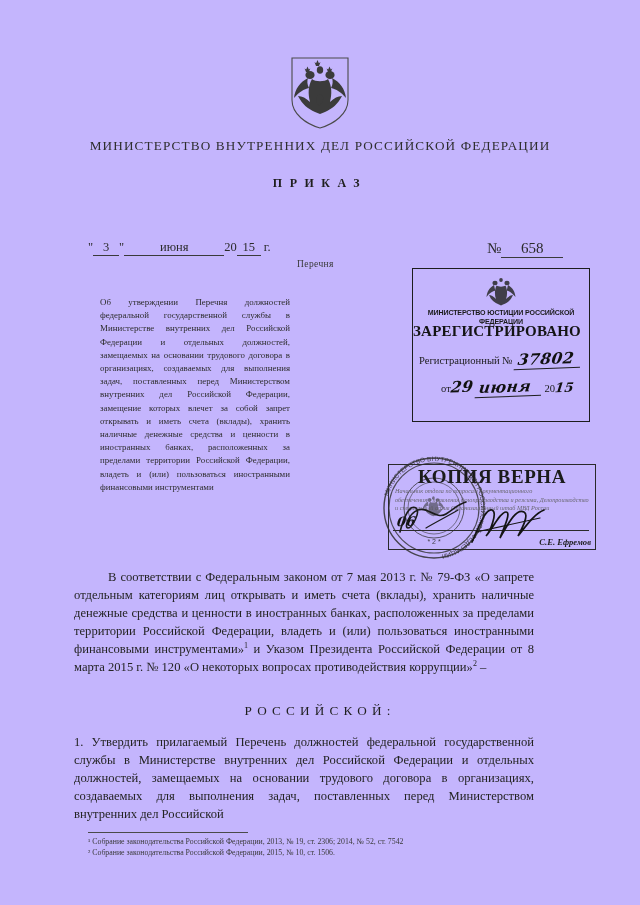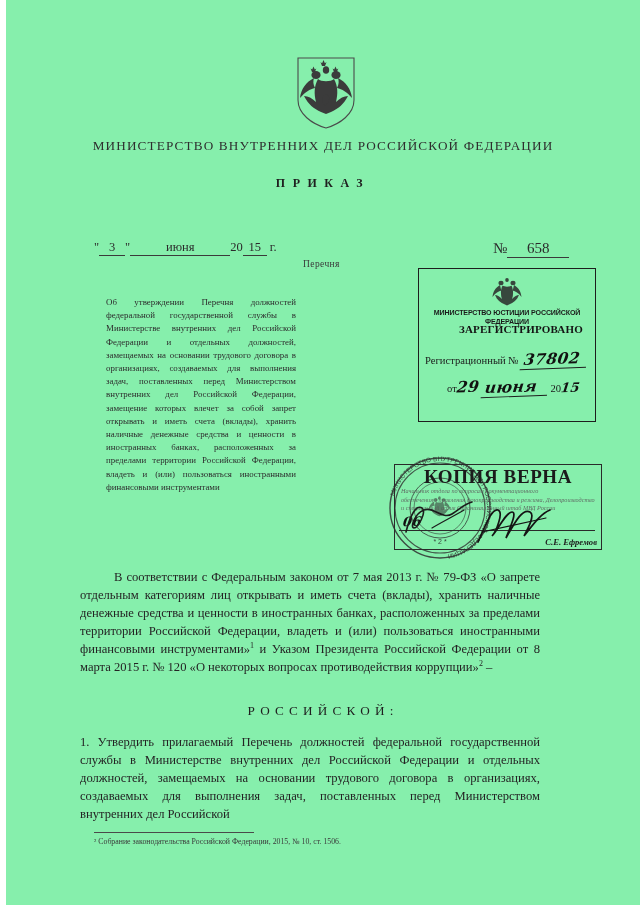--- a/index.html
+++ b/index.html
@@ -12,22 +12,21 @@
     height: 905px;
     position: relative;
     overflow: hidden;
     font-family: "Liberation Serif", "DejaVu Serif", serif;
     color: #2b2b2b;
   }
 
   .page {
     position: absolute;
     inset: 0;
-    background: #86efac;
-    margin-left: 6px;
+    background: #c4b5fd;
   }
 
   
   .emblem {
     position: absolute;
     left: 288px;
     top: 56px;
     width: 64px;
     height: 74px;
   }
@@ -136,22 +135,22 @@
     font-weight: bold;
     letter-spacing: -.15px;
     color: #1a1a1a;
     font-family: "Liberation Sans", sans-serif;
     transform: scaleY(1.12);
   }
   .reg-title {
     position: absolute;
     top: 54px;
     left: 0; right: 12px;
-    text-align: right;
-    font-size: 11px;
+    text-align: left;
+    font-size: 15px;
     font-weight: bold;
     letter-spacing: .2px;
     color: #141414;
     font-family: "Liberation Serif", serif;
   }
   .reg-numrow {
     position: absolute;
     top: 80px;
     left: 6px;
     right: 4px;
@@ -444,16 +443,17 @@
   <div class="body-p" id="p-osnovanie">
     <span class="indent"></span><span>В соответствии с Федеральным законом от 7 мая 2013 г. № 79-ФЗ «О запрете отдельным категориям лиц открывать и иметь счета (вклады), хранить наличные денежные средства и ценности в иностранных банках, расположенных за пределами территории Российской Федерации, владеть и (или) пользоваться иностранными финансовыми инструментами»</span><sup class="fn">1</sup><span> и Указом Президента Российской Федерации от 8 марта 2015 г. № 120 «О некоторых вопросах противодействия коррупции»</span><sup class="fn">2</sup><span> –</span>
   </div>
 
   <div class="command-word">РОССИЙСКОЙ:</div>
 
   <div class="body-p" id="p-item1">1. Утвердить прилагаемый Перечень должностей федеральной государственной службы в Министерстве внутренних дел Российской Федерации и отдельных должностей, замещаемых на основании трудового договора в организациях, создаваемых для выполнения задач, поставленных перед Министерством внутренних дел Российской</div>
 
   <div class="fn-rule"></div>
   <div class="footnotes">
+    <div>¹ Собрание законодательства Российской Федерации, 2013, № 19, ст. 2306; 2014, № 52, ст. 7542</div>
     <div>² Собрание законодательства Российской Федерации, 2015, № 10, ст. 1506.</div>
   </div>
 
 </div>
 
 </body></html>

